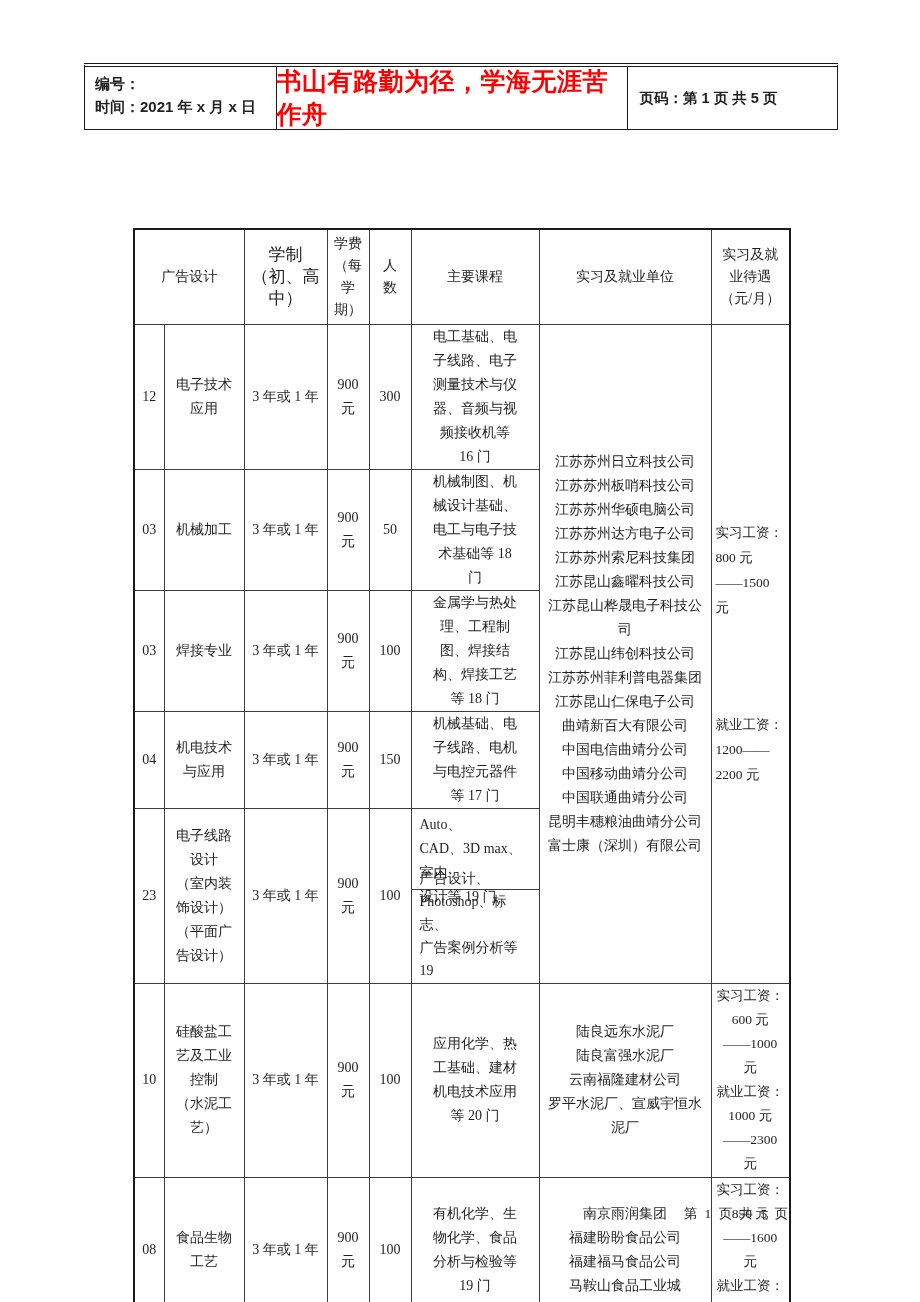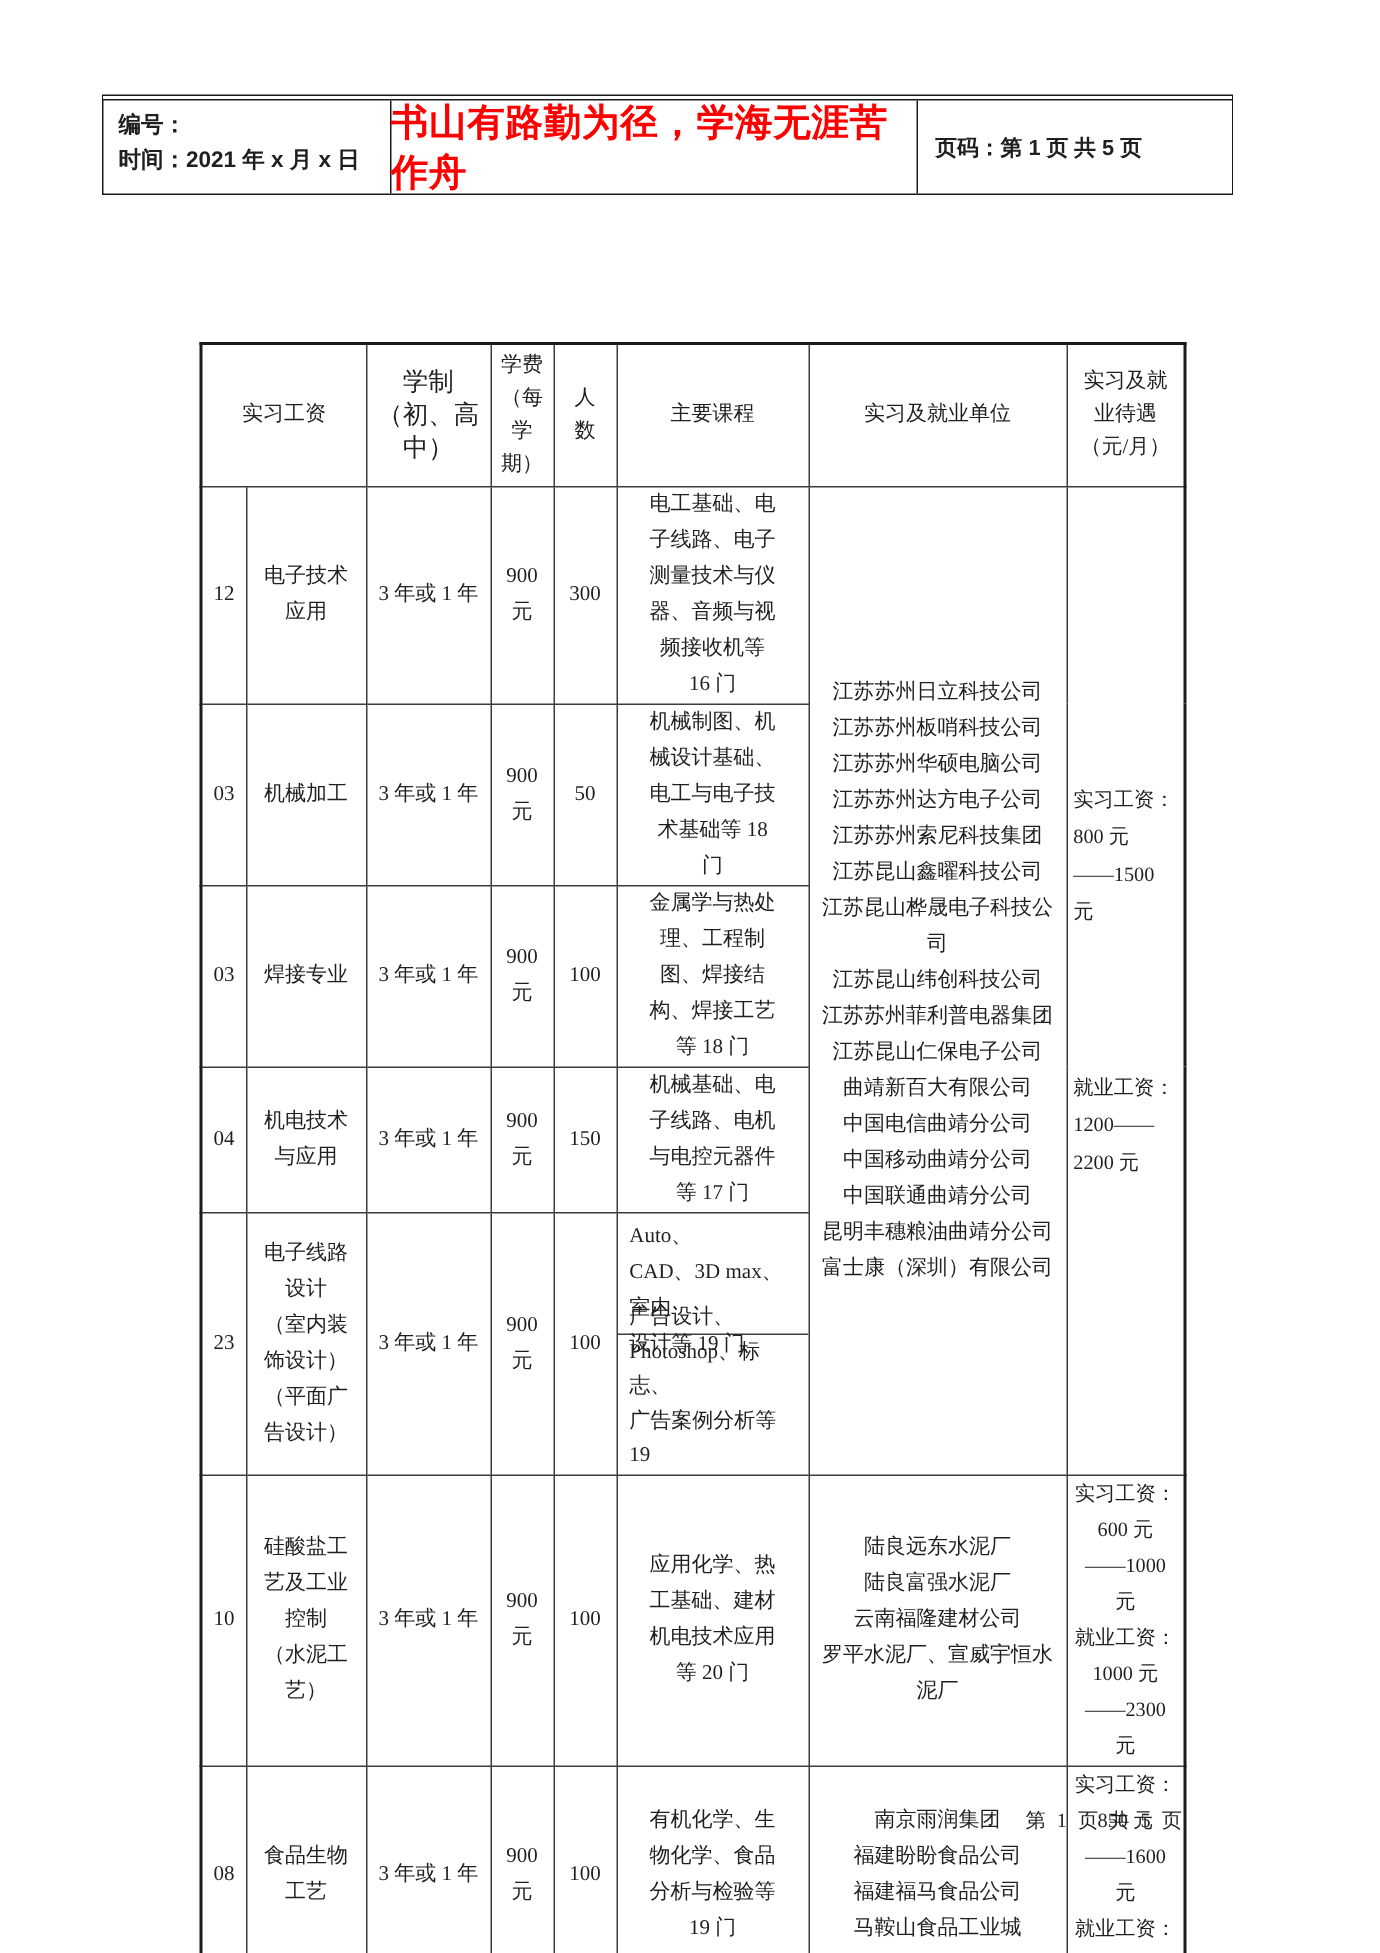--- a/index.html
+++ b/index.html
@@ -8,21 +8,21 @@
     position: relative;
     width: 920px; height: 1302px;
     margin: 0 auto;
     background: #ffffff;
     color: #1f1f1f;
     overflow: hidden;
   }
 
   
   .hdr-box {
-    position: absolute; left: 68px; top: 63px;
+    position: absolute; left: 84px; top: 63px;
     width: 754px; height: 67px;
     border: 1.5px solid #1a1a1a;
     border-top: 4px double #1a1a1a;
     display: flex;
   }
   .hdr-cell { border-right: 1.5px solid #1a1a1a; }
   .hdr-cell:last-child { border-right: none; text-align: center; }
   .hdr-left {
     width: 192px; padding: 5px 10px;
     font-family: "Liberation Sans", sans-serif;
@@ -127,21 +127,21 @@
         <col style="width:80px">
         <col style="width:83px">
         <col style="width:42px">
       <col style="width:42px">
         <col style="width:128px">
         <col style="width:172px">
         <col style="width:79px">
     </colgroup>
     <tbody>
         <tr style="height:95px">
-      <th colspan="2">实习工资</th>
+      <th colspan="2">广告设计</th>
       <th class="th-duration">学制
 （初、高中）</th>
       <th>学费
 （每
 学
 期）</th>
       <th>人
 数</th>
       <th>主要课程</th>
       <th>实习及就业单位</th>

